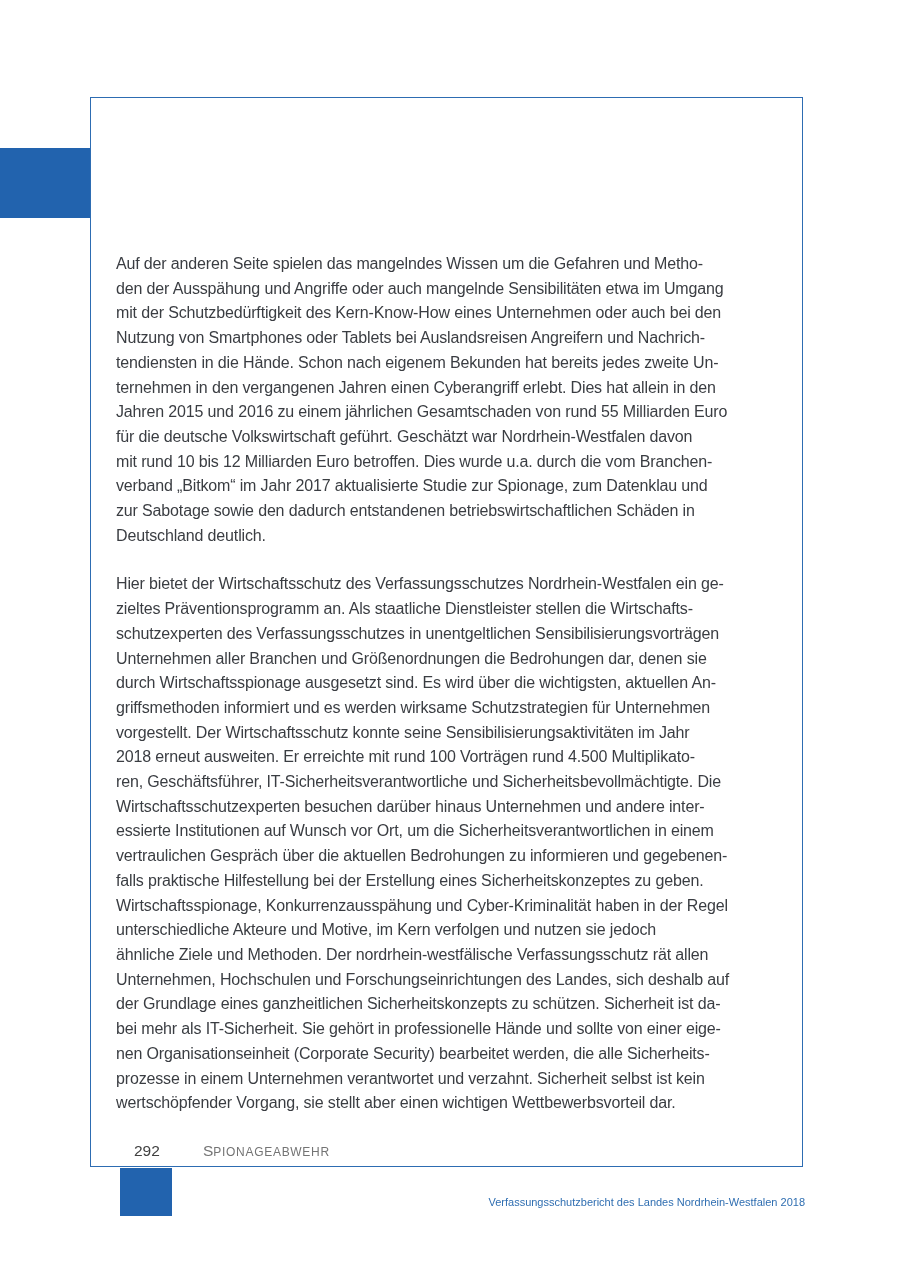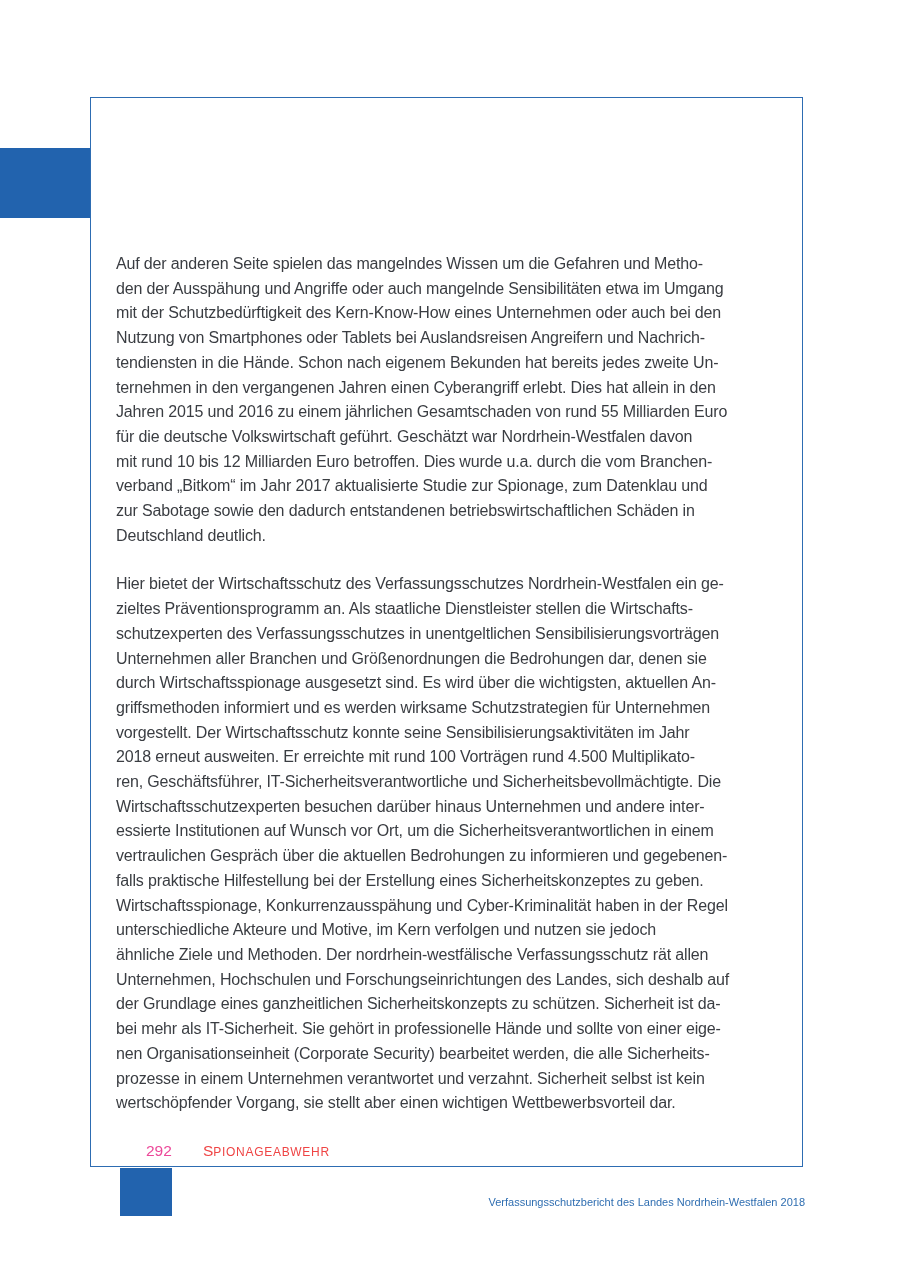--- a/index.html
+++ b/index.html
@@ -43,30 +43,30 @@
   .body-text p {
     margin: 0 0 24px 0;
     font-size: 16px;
     line-height: 24.7px;
     letter-spacing: -0.15px;
     color: #3a3d42;
     white-space: pre;
   }
   .footer-pagenum {
     position: absolute;
-    left: 146px;
+    left: 134px;
     top: 1142px;
     font-size: 15.5px;
-    color: #ec4899;
+    color: #404040;
   }
   .footer-section {
     position: absolute;
     left: 203px;
     top: 1142px;
-    color: #ef4444;
+    color: #737373;
     white-space: nowrap;
   }
   .sec-initial {
     font-size: 15.5px;
   }
   .sec-rest {
     font-size: 12px;
     letter-spacing: 0.7px;
   }
   .page-number-block {

